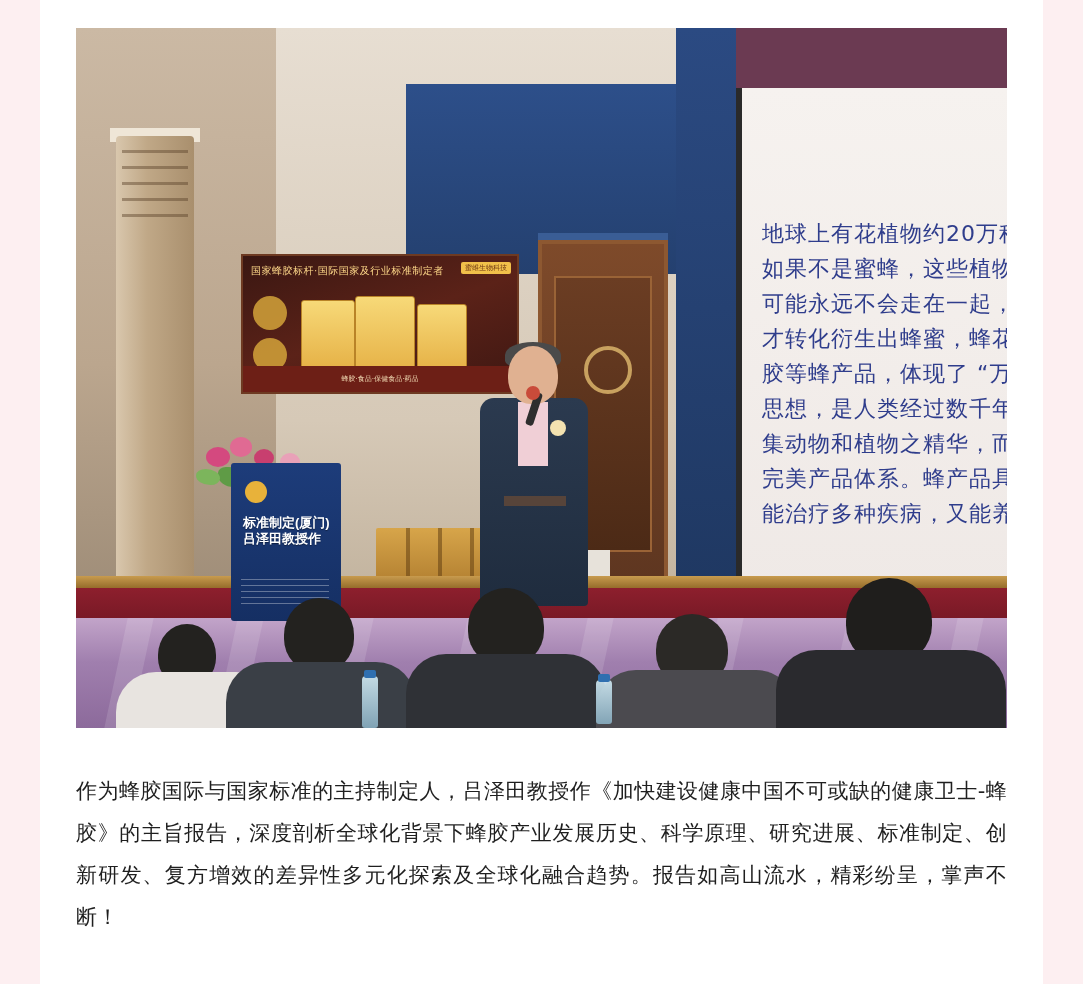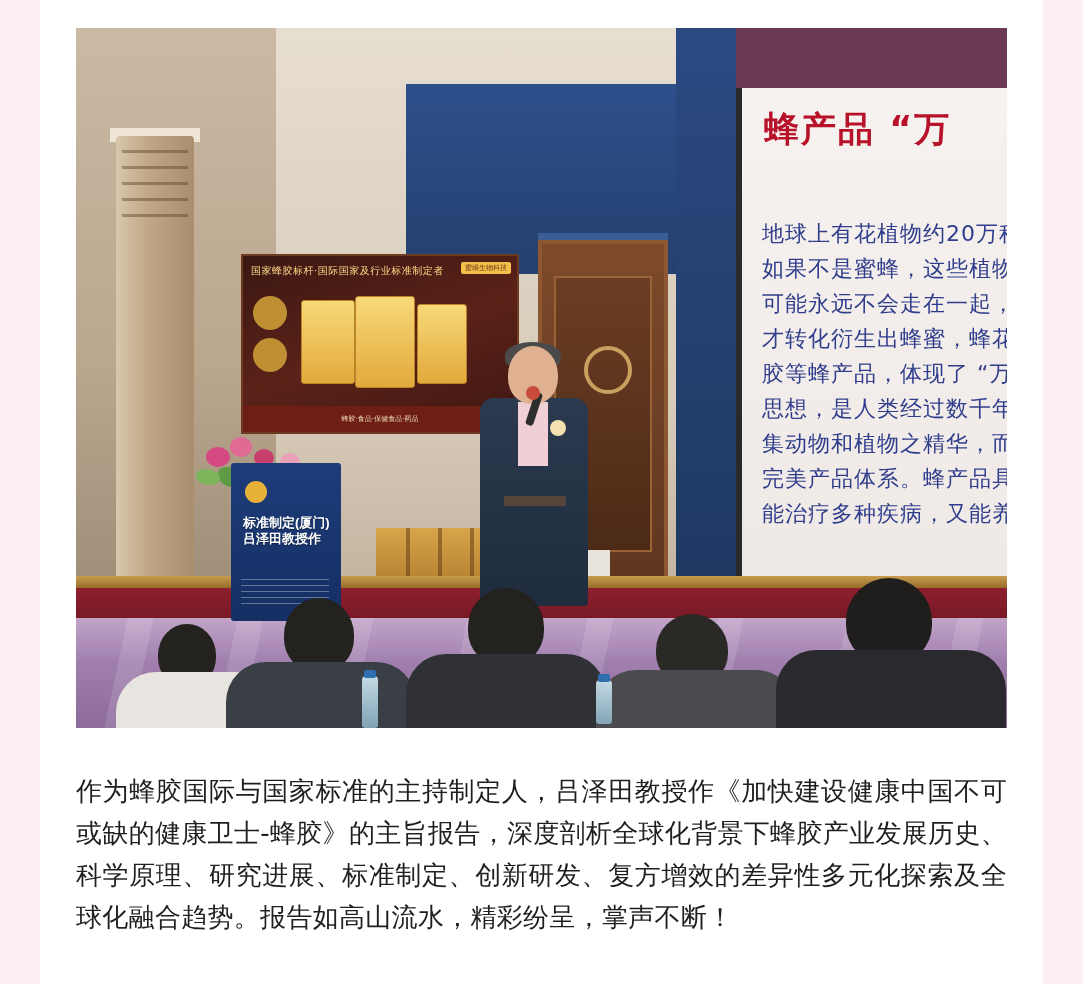--- a/index.html
+++ b/index.html
@@ -130,21 +130,21 @@
     position: absolute;
     left: 506px; top: 522px;
     width: 28px; height: 34px;
     background: #e7e2da;
   }
 
   
   .adboard {
     position: absolute;
     left: 165px; top: 226px;
-    width: 278px; height: 180px;
+    width: 278px; height: 140px;
     background: linear-gradient(160deg,#3a1712 0%, #5b2218 50%, #3e1712 100%);
     border: 2px solid #6e3a22;
     box-sizing: border-box;
     overflow: hidden;
   }
   .adboard .ad-title {
     position: absolute;
     left: 8px; top: 8px;
     color: #ffd98a;
     font-size: 10px;
@@ -406,21 +406,21 @@
     margin: 18px auto 0;
     text-align: center;
     font-size: 16.5px;
     color: #3c3c3c;
     font-family: "DejaVu Sans", sans-serif;
     line-height: 26px;
   }
   .body-text {
     width: 931px;
     margin: 42px auto 0;
-    font-size: 26px;
+    font-size: 21px;
     line-height: 42px;
     color: #1f1f1f;
     font-family: "DejaVu Sans", sans-serif;
     text-align: justify;
     letter-spacing: .3px;
   }
 </style>
 </head>
 <body>
 
@@ -456,21 +456,20 @@
           <div class="ad-foot">蜂胶·食品·保健食品·药品</div>
         </div>
 
         <div class="door-top"></div>
         <div class="door-frame"></div>
         <div class="door-panel"></div>
         <div class="door-ring"></div>
         <div class="door-plate"></div>
 
         <div class="screen">
-          <div class="screen-title">蜂产品 “万</div>
           <div class="screen-body">
             <div class="ln">地球上有花植物约20万种</div>
             <div class="ln">如果不是蜜蜂，这些植物</div>
             <div class="ln">可能永远不会走在一起，</div>
             <div class="ln">才转化衍生出蜂蜜，蜂花</div>
             <div class="ln">胶等蜂产品，体现了 “万</div>
             <div class="ln">思想，是人类经过数千年</div>
             <div class="ln">集动物和植物之精华，而</div>
             <div class="ln">完美产品体系。蜂产品具</div>
             <div class="ln">能治疗多种疾病，又能养</div>

